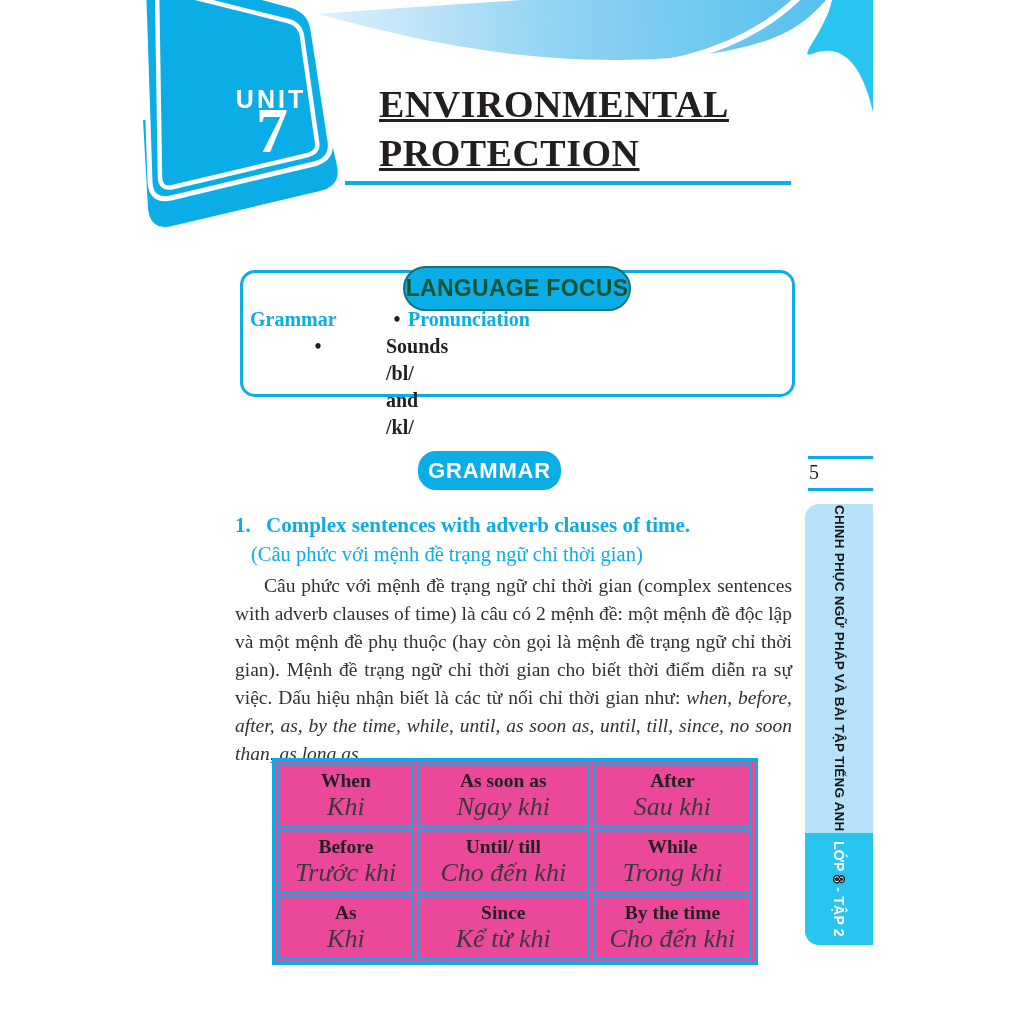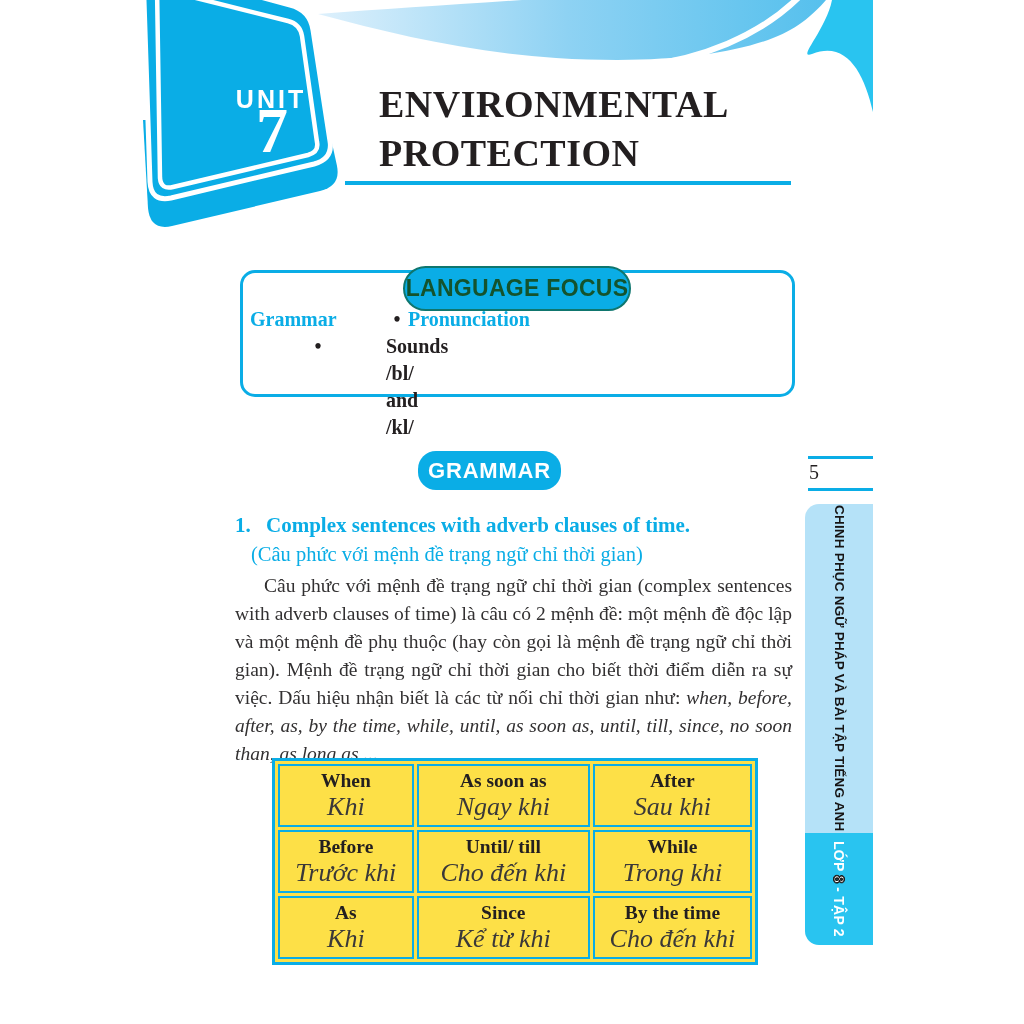--- a/index.html
+++ b/index.html
@@ -20,21 +20,21 @@
     position:absolute;left:234px;top:85px;width:74px;text-align:center;
     font-family:"Liberation Sans",sans-serif;font-weight:bold;font-size:25px;
     letter-spacing:3px;color:#fff;
   }
   .unit-number{
     position:absolute;left:246px;top:96px;width:52px;text-align:center;
     font-family:"Liberation Serif",serif;font-weight:bold;font-size:64px;line-height:70px;color:#fff;
   }
   .page-title{
     position:absolute;left:379px;top:80px;width:430px;
-    font-weight:bold;font-size:38px;line-height:49px;letter-spacing:.5px;color:var(--ink);
+    font-weight:bold;font-size:38px;line-height:49px;letter-spacing:.5px;color:var(--ink);text-decoration:underline;
   }
   .title-underline{position:absolute;left:345px;top:181px;width:446px;height:4px;background:var(--accent-blue);}
   
   .lf-box{
     position:absolute;left:240px;top:270px;width:555px;height:127px;
     border:3px solid var(--accent-blue);border-radius:15px;background:#fff;
   }
   .lf-pill{
     position:absolute;left:403px;top:248px;width:228px;height:45px;
     background:var(--accent-blue);border:2px solid #0f766e;border-radius:23px;
@@ -62,21 +62,21 @@
   .section-sub{margin-left:16px;font-size:20.5px;margin-top:3px;font-weight:normal;}
   .body-par{
     position:absolute;left:235px;top:572px;width:557px;
     font-size:19.5px;line-height:28px;color:#323031;text-align:justify;text-indent:29px;
   }
   .body-par .conn{font-style:italic;}
   
   .conn-table{
     position:absolute;left:272px;top:758px;width:486px;
     border-collapse:separate;border-spacing:3px;
-    border:3px solid var(--accent-blue);background:#fde047;
+    border:3px solid var(--accent-blue);background:#ec4899;
   }
   .conn-table td{
     border:2px solid var(--accent-blue);text-align:center;
     padding:2px 2px 5px 2px;line-height:26px;
   }
   .conn-table .c1{width:29%;} .conn-table .c2{width:37%;} .conn-table .c3{width:34%;}
   .cell-en{font-weight:bold;font-size:19.5px;color:var(--ink);}
   .cell-vi{font-style:italic;font-size:26px;color:#3a3839;}
   
   .rule{position:absolute;width:65px;height:3px;background:var(--accent-blue);}

